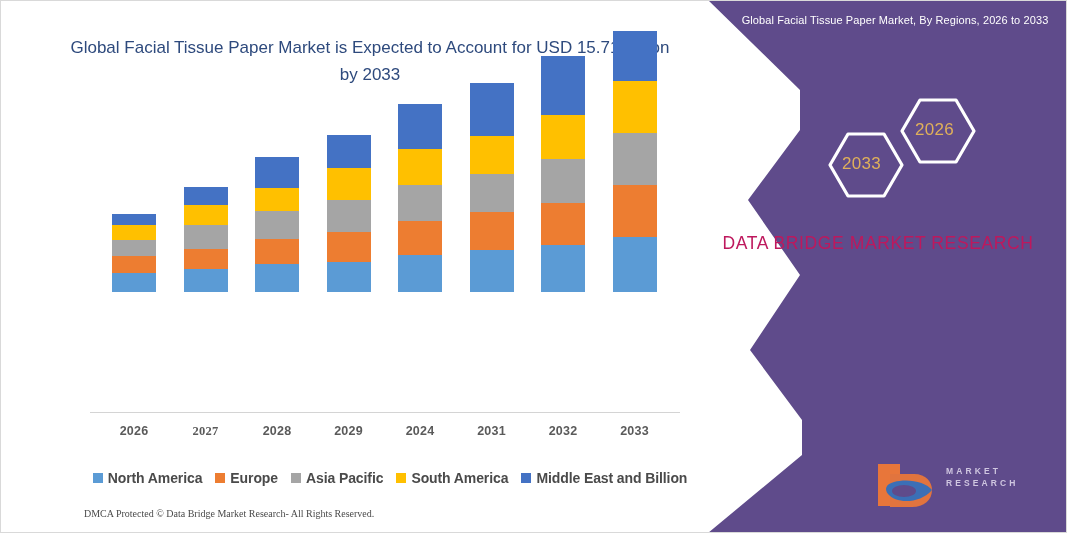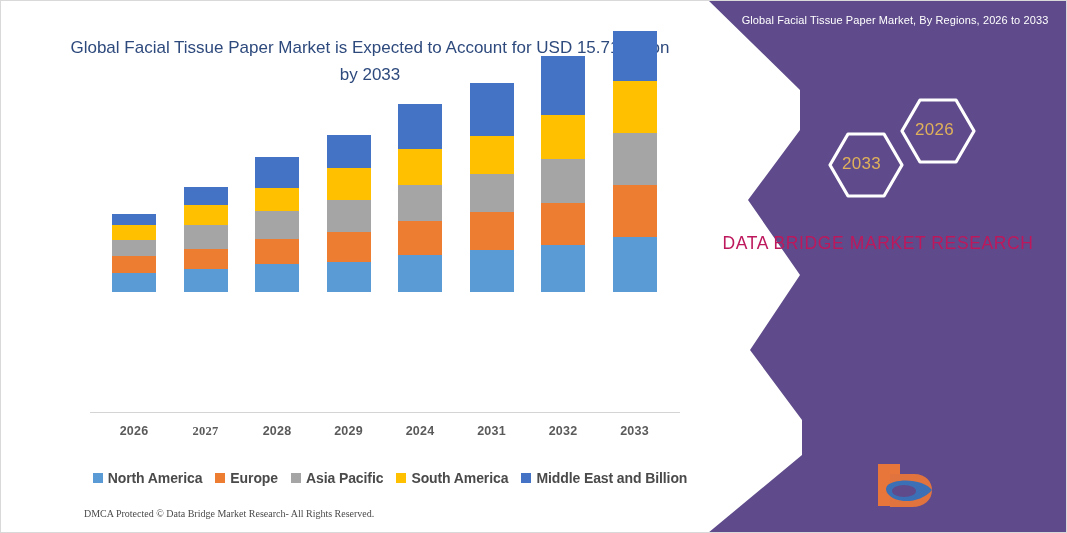--- a/index.html
+++ b/index.html
@@ -130,20 +130,21 @@
     <div class="brand-text">DATA BRIDGE MARKET RESEARCH</div>
 
     <div class="logo">
       <svg width="70" height="52" viewBox="0 0 70 52">
         <path d="M 8 4 L 30 4 L 30 14 L 20 14 L 20 46 L 8 46 Z" fill="#E8763A"></path>
         <path d="M 20 14 L 44 14 C 56 14 62 22 62 30 C 62 40 54 47 42 47 L 20 47 Z" fill="#E8763A" opacity="0.95"></path>
         <path d="M 24 22 C 38 18 56 22 62 30 C 50 44 26 44 18 34 C 14 29 16 24 24 22 Z" fill="#3B6FB6"></path>
         <ellipse cx="34" cy="31" rx="12" ry="6" fill="#5F4B8B"></ellipse>
       </svg>
       <div class="logo-text">
+        <div class="logo-sub">MARKET RESEARCH</div>
       </div>
     </div>
   </div>
 
   <div class="plot">
     <div class="chart-title">Global Facial Tissue Paper Market is Expected to Account for USD 15.71 Billion by 2033</div>
     <div class="axis-line"></div>
     <div id="bars">
         <div class="bar" style="left: 112px; top: auto; height: 77.9179px; position: absolute; bottom: 121px; width: 44px;">
           <div class="seg" style="background: rgb(68, 114, 196); height: 11.1311px;"></div>

